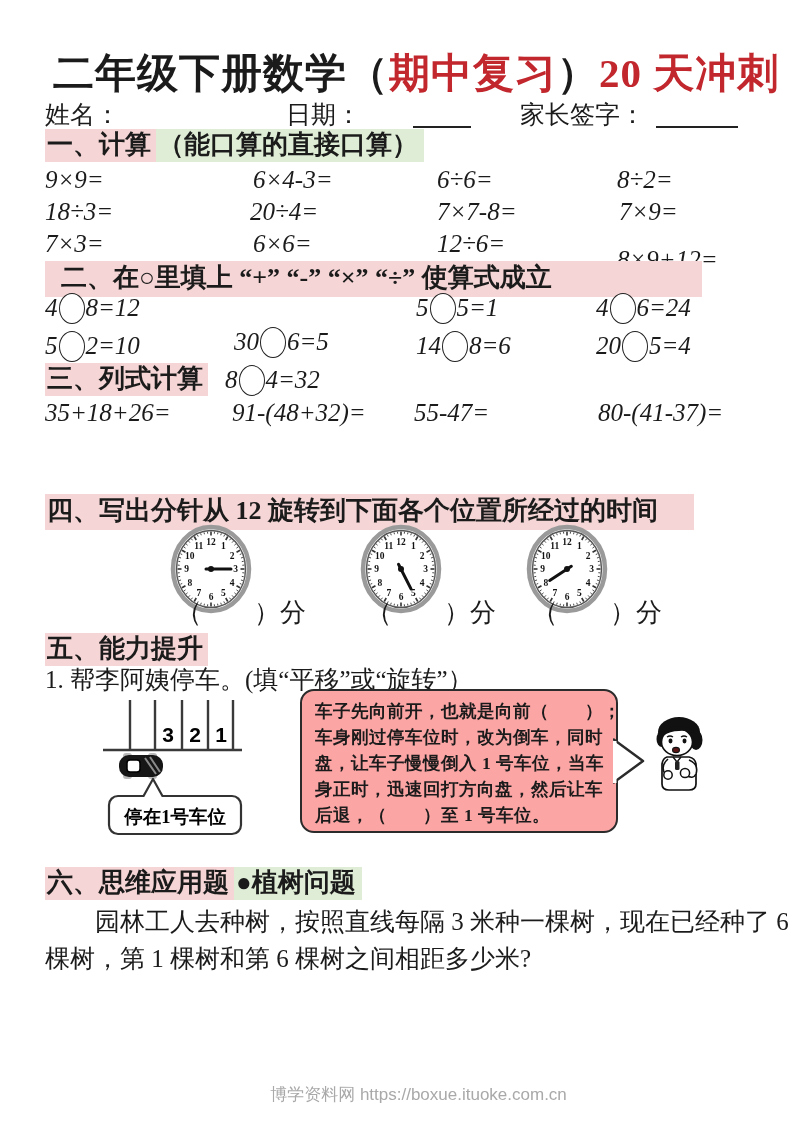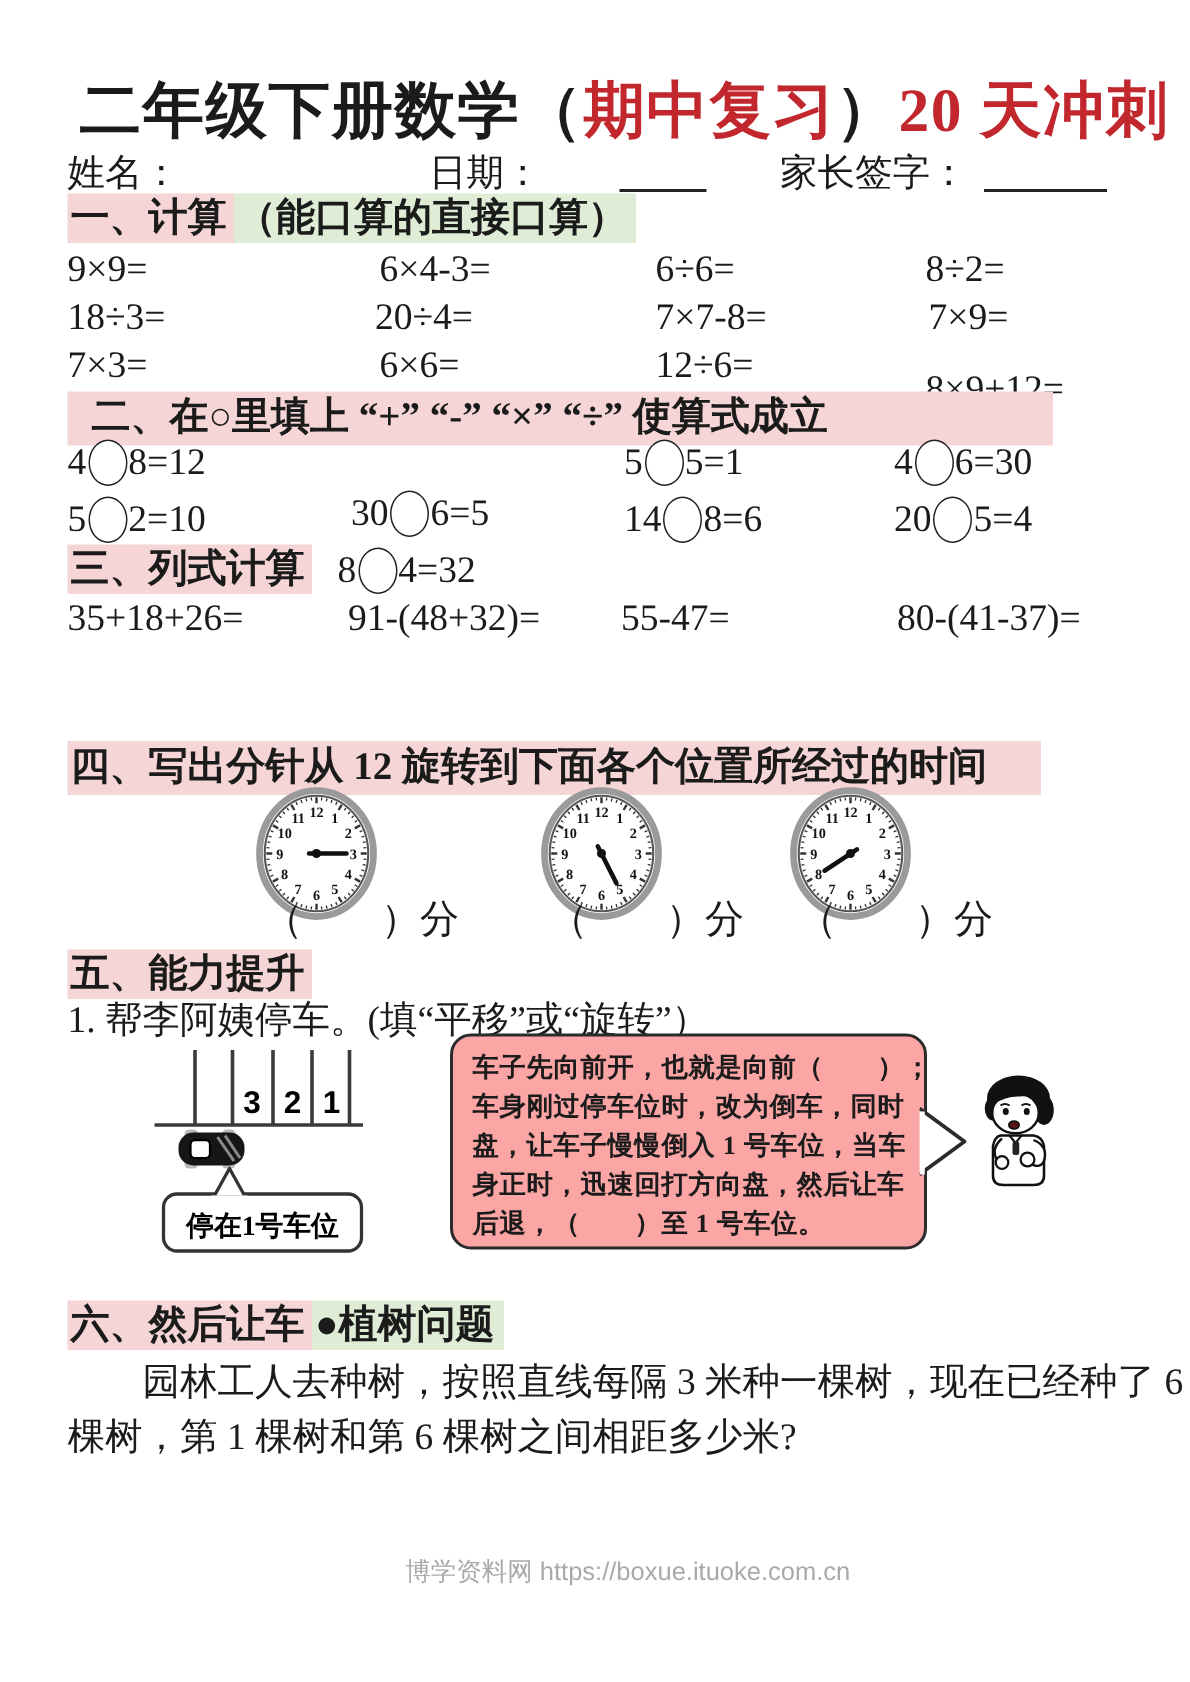--- a/index.html
+++ b/index.html
@@ -6,21 +6,21 @@
   #page{position:relative;width:793px;height:1121px;background:#fff;overflow:hidden;
         font-family:"Liberation Serif","DejaVu Serif",serif;color:#1b1b1b;}
   .abs{position:absolute;white-space:nowrap;}
   .title{font-size:41px;font-weight:bold;letter-spacing:1px;}
   .title .red{color:var(--red);}
   .fields{font-size:25px;}
   .blank{position:absolute;border-bottom:2.2px solid #222;height:24px;}
   .sec{font-size:26px;font-weight:bold;line-height:32px;}
   .hl-pink{background:var(--pink);padding:1px 5px 3px 2px;}
   .hl-green{background:var(--green);padding:1px 6px 3px 2px;}
-  .eq{font-size:25px;}
+  .eq{font-size:25px;font-style:italic;}
   .oc{display:inline-block;width:24px;height:29px;border:1.7px solid #222;border-radius:50%;
       vertical-align:-8px;margin:0 1px;background:#fff;}
   .clabel{font-size:26px;}
   .item{font-size:25px;}
   .talkbox{position:absolute;left:300px;top:689px;width:318px;height:144px;border:2.5px solid #2b2b2b;
            border-radius:14px;background:#fca5a5;padding:7px 10px 0 13px;box-sizing:border-box;}
   .talkbox div{font-size:17.5px;font-weight:bold;line-height:26px;letter-spacing:.5px;white-space:nowrap;}
   .body-par{font-size:25px;line-height:37px;}
   .footer{font-family:"Liberation Sans","DejaVu Sans",sans-serif;font-size:17px;color:#a9a9a9;
           left:0;right:0;text-align:center;}
@@ -61,21 +61,21 @@
     <span class="hl-pink" style="display:inline-block;width:636px;padding-left:16px;">二、在○里填上 “+” “-” “×” “÷” 使算式成立</span>
   </div>
 
   <div class="abs eq" style="left:45px;top:293px;">
     <span>4</span><span class="oc"></span><span>8=12</span>
   </div>
   <div class="abs eq" style="left:416px;top:293px;">
     <span>5</span><span class="oc"></span><span>5=1</span>
   </div>
   <div class="abs eq" style="left:596px;top:293px;">
-    <span>4</span><span class="oc"></span><span>6=30</span>
+    <span>4</span><span class="oc"></span><span>6=24</span>
   </div>
 
   <div class="abs eq" style="left:45px;top:331px;">
     <span>5</span><span class="oc"></span><span>2=10</span>
   </div>
   <div class="abs eq" style="left:234px;top:327px;">
     <span>30</span><span class="oc"></span><span>6=5</span>
   </div>
   <div class="abs eq" style="left:416px;top:331px;">
     <span>14</span><span class="oc"></span><span>8=6</span>
@@ -397,20 +397,20 @@
     <path d="M24,45 Q20,46 19,52 L19,72 Q19,78 26,78 L46,78 Q53,78 53,72 L53,52 Q52,46 46,45 Z" fill="#fff" stroke="#111" stroke-width="1.7"></path>
     <path d="M30,45 L34,50 L38,45" fill="none" stroke="#111" stroke-width="1.4"></path>
     <rect x="32" y="49" width="4.5" height="9" rx="1.5" fill="#222"></rect>
     <path d="M46,48 Q56,52 53,62 Q50,68 43,63" fill="#fff" stroke="#111" stroke-width="1.6"></path>
     <circle cx="42" cy="61" r="4.6" fill="#fff" stroke="#111" stroke-width="1.5"></circle>
     <path d="M25,47 Q17,54 22,62" fill="none" stroke="#111" stroke-width="1.6"></path>
     <circle cx="25" cy="63" r="4.2" fill="#fff" stroke="#111" stroke-width="1.5"></circle>
   </svg>
 
   <div class="abs sec" style="left:45px;top:867px;">
-    <span class="hl-pink">六、然后让车</span><span class="hl-green">●植树问题</span>
+    <span class="hl-pink">六、思维应用题</span><span class="hl-green">●植树问题</span>
   </div>
   <div class="abs body-par" style="left:45px;top:903px;text-indent:2em;">园林工人去种树，按照直线每隔 3 米种一棵树，现在已经种了 6</div>
   <div class="abs body-par" style="left:45px;top:940px;">棵树，第 1 棵树和第 6 棵树之间相距多少米?</div>
 
-  <div class="abs footer" style="top:1036px;padding-left:44px;">博学资料网 https://boxue.ituoke.com.cn</div>
+  <div class="abs footer" style="top:1083px;padding-left:44px;">博学资料网 https://boxue.ituoke.com.cn</div>
 
 </div>
 
 </body></html>

